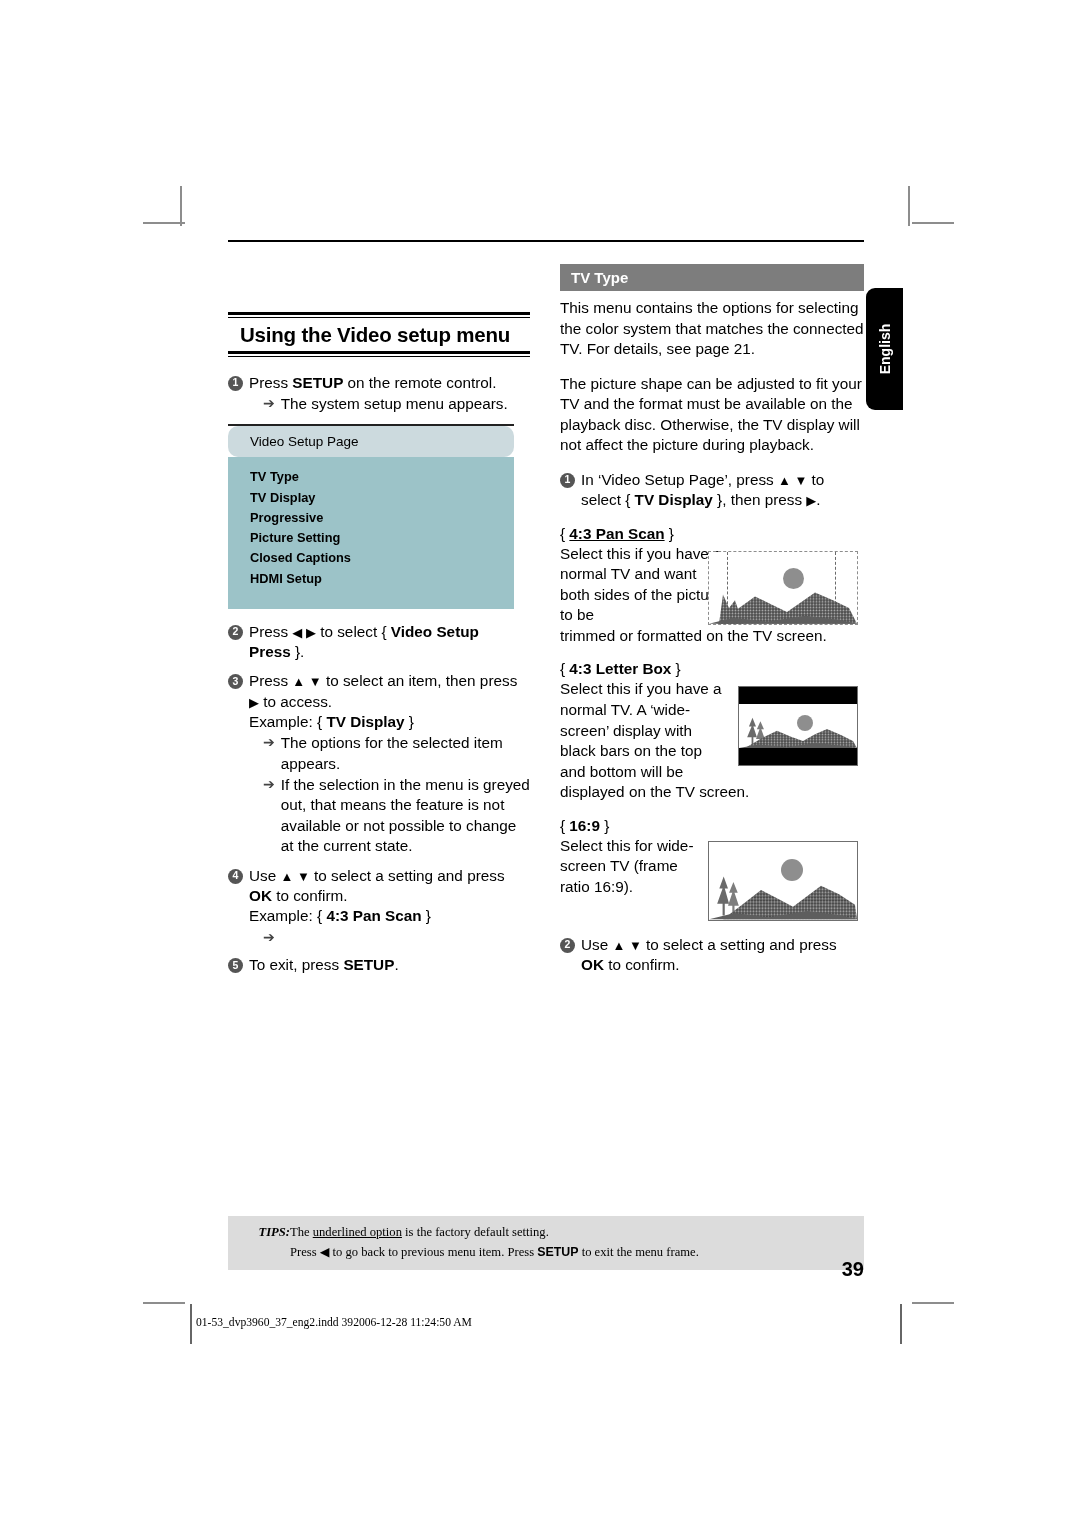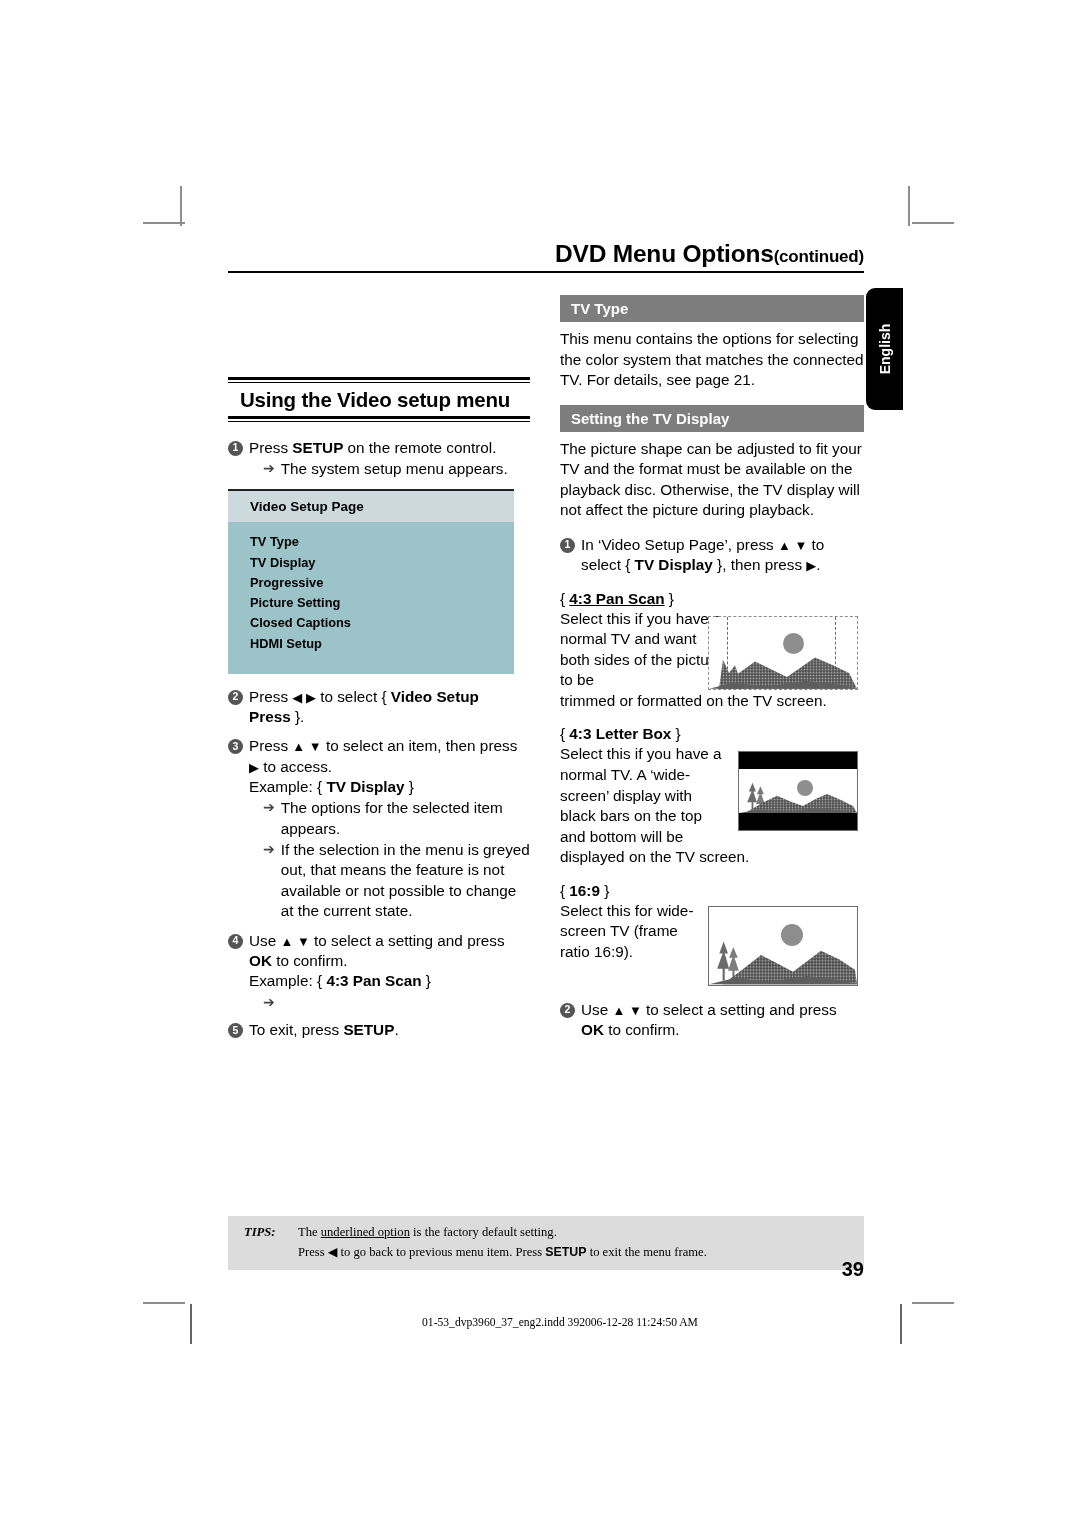--- a/index.html
+++ b/index.html
@@ -71,22 +71,23 @@
   b, .b { font-weight: bold; }
 
   
   .osd {
     margin-top: 10px;
     border-top: 2.5px solid #222;
     width: 286px;
   }
   .osd-head {
     background: #ccdade;
-    font-size: 13.5px; font-weight: bold;
+    font-size: 13.5px; font-weight: normal;
     padding: 8px 0 8px 22px;
+    border-radius: 10px;
   }
   .osd-body {
     background: #9cc3c8;
     padding: 10px 0 20px 22px;
   }
   .osd-item { font-size: 12.8px; font-weight: bold; line-height: 1.58; }
 
   
   .barhead {
     background: #7d7d7d; color: #fff;
@@ -142,40 +143,40 @@
     position: absolute;
     left: 228px; top: 1216px;
     width: 636px;
     background: #dcdcdc;
     font-family: "Liberation Serif", serif;
     font-size: 12.6px;
     padding: 7px 0 8px 0;
   }
   .tips-row { display: flex; line-height: 1.55; }
   .tips-label {
-    width: 54px; flex: 0 0 auto; text-align: left;
-    padding-left: 16px;
+    width: 54px; flex: 0 0 auto; text-align: right;
+    padding-left: 8px;
     font-style: italic; font-weight: bold;
   }
   .tips-txt { flex: 1 1 auto; }
   .tips-txt u { text-decoration: underline; }
   .tips-txt b { font-family: "Liberation Sans", sans-serif; font-size: 12.4px; }
 
   .pageno {
     position: absolute; left: 790px; top: 1258px;
     width: 74px; text-align: right;
     font-size: 20px; font-weight: bold;
   }
 
   
   .prt {
     position: absolute; top: 1316px; left: 182px; width: 728px;
     font-family: "Liberation Serif", serif;
     font-size: 11.6px;
-    display: flex; justify-content: center;
+    display: flex; justify-content: flex-start;
     padding: 0 14px;
   }
   .prt-bar { position: absolute; background: #666; width: 1.5px; height: 40px; top: 1304px; }
 </style>
 </head>
 <body>
 
 <div class="crop crop-v" style="left:180px; top:186px;"></div>
 <div class="crop crop-h" style="left:143px; top:222px;"></div>
 <div class="crop crop-v" style="left:908px; top:186px;"></div>
@@ -184,23 +185,20 @@
 <div class="crop crop-h" style="left:912px; top:1302px;"></div>
 <div class="prt-bar" style="left:190px;"></div>
 <div class="prt-bar" style="left:900px;"></div>
 
 <div class="sidetab">
   <span>English</span>
 </div>
 
 <div class="page">
 
-  <div class="runhead">
-    <span>DVD Menu Options</span><span class="cont">(continued)</span>
-  </div>
   <div class="runhead-rule"></div>
 
   <div class="cols">
 
     <div class="col-left">
 
       <div class="sec-title-wrap">
         <div class="rule-thick"></div>
         <div class="rule-thin"></div>
         <div class="sec-title">Using the Video setup menu</div>
@@ -275,21 +273,20 @@
         </div>
       </div>
 
     </div>
 
     <div class="col-right">
 
       <div class="barhead">TV Type</div>
       <div class="para">This menu contains the options for selecting the color system that matches the connected TV. For details, see page 21.</div>
 
-      <div class="barhead">Setting the TV Display</div>
       <div class="para">The picture shape can be adjusted to fit your TV and the format must be available on the playback disc. Otherwise, the TV display will not affect the picture during playback.</div>
 
       <div class="step" style="margin-top:0;">
         <div class="num">1</div>
         <div class="step-body">
           <div>In ‘Video Setup Page’, press <span style="font-size:13px">▲ ▼</span> to</div>
           <div><span>select { </span><b>TV Display</b> }, then press <span style="font-size:13px">▶</span>.</div>
         </div>
       </div>
 

